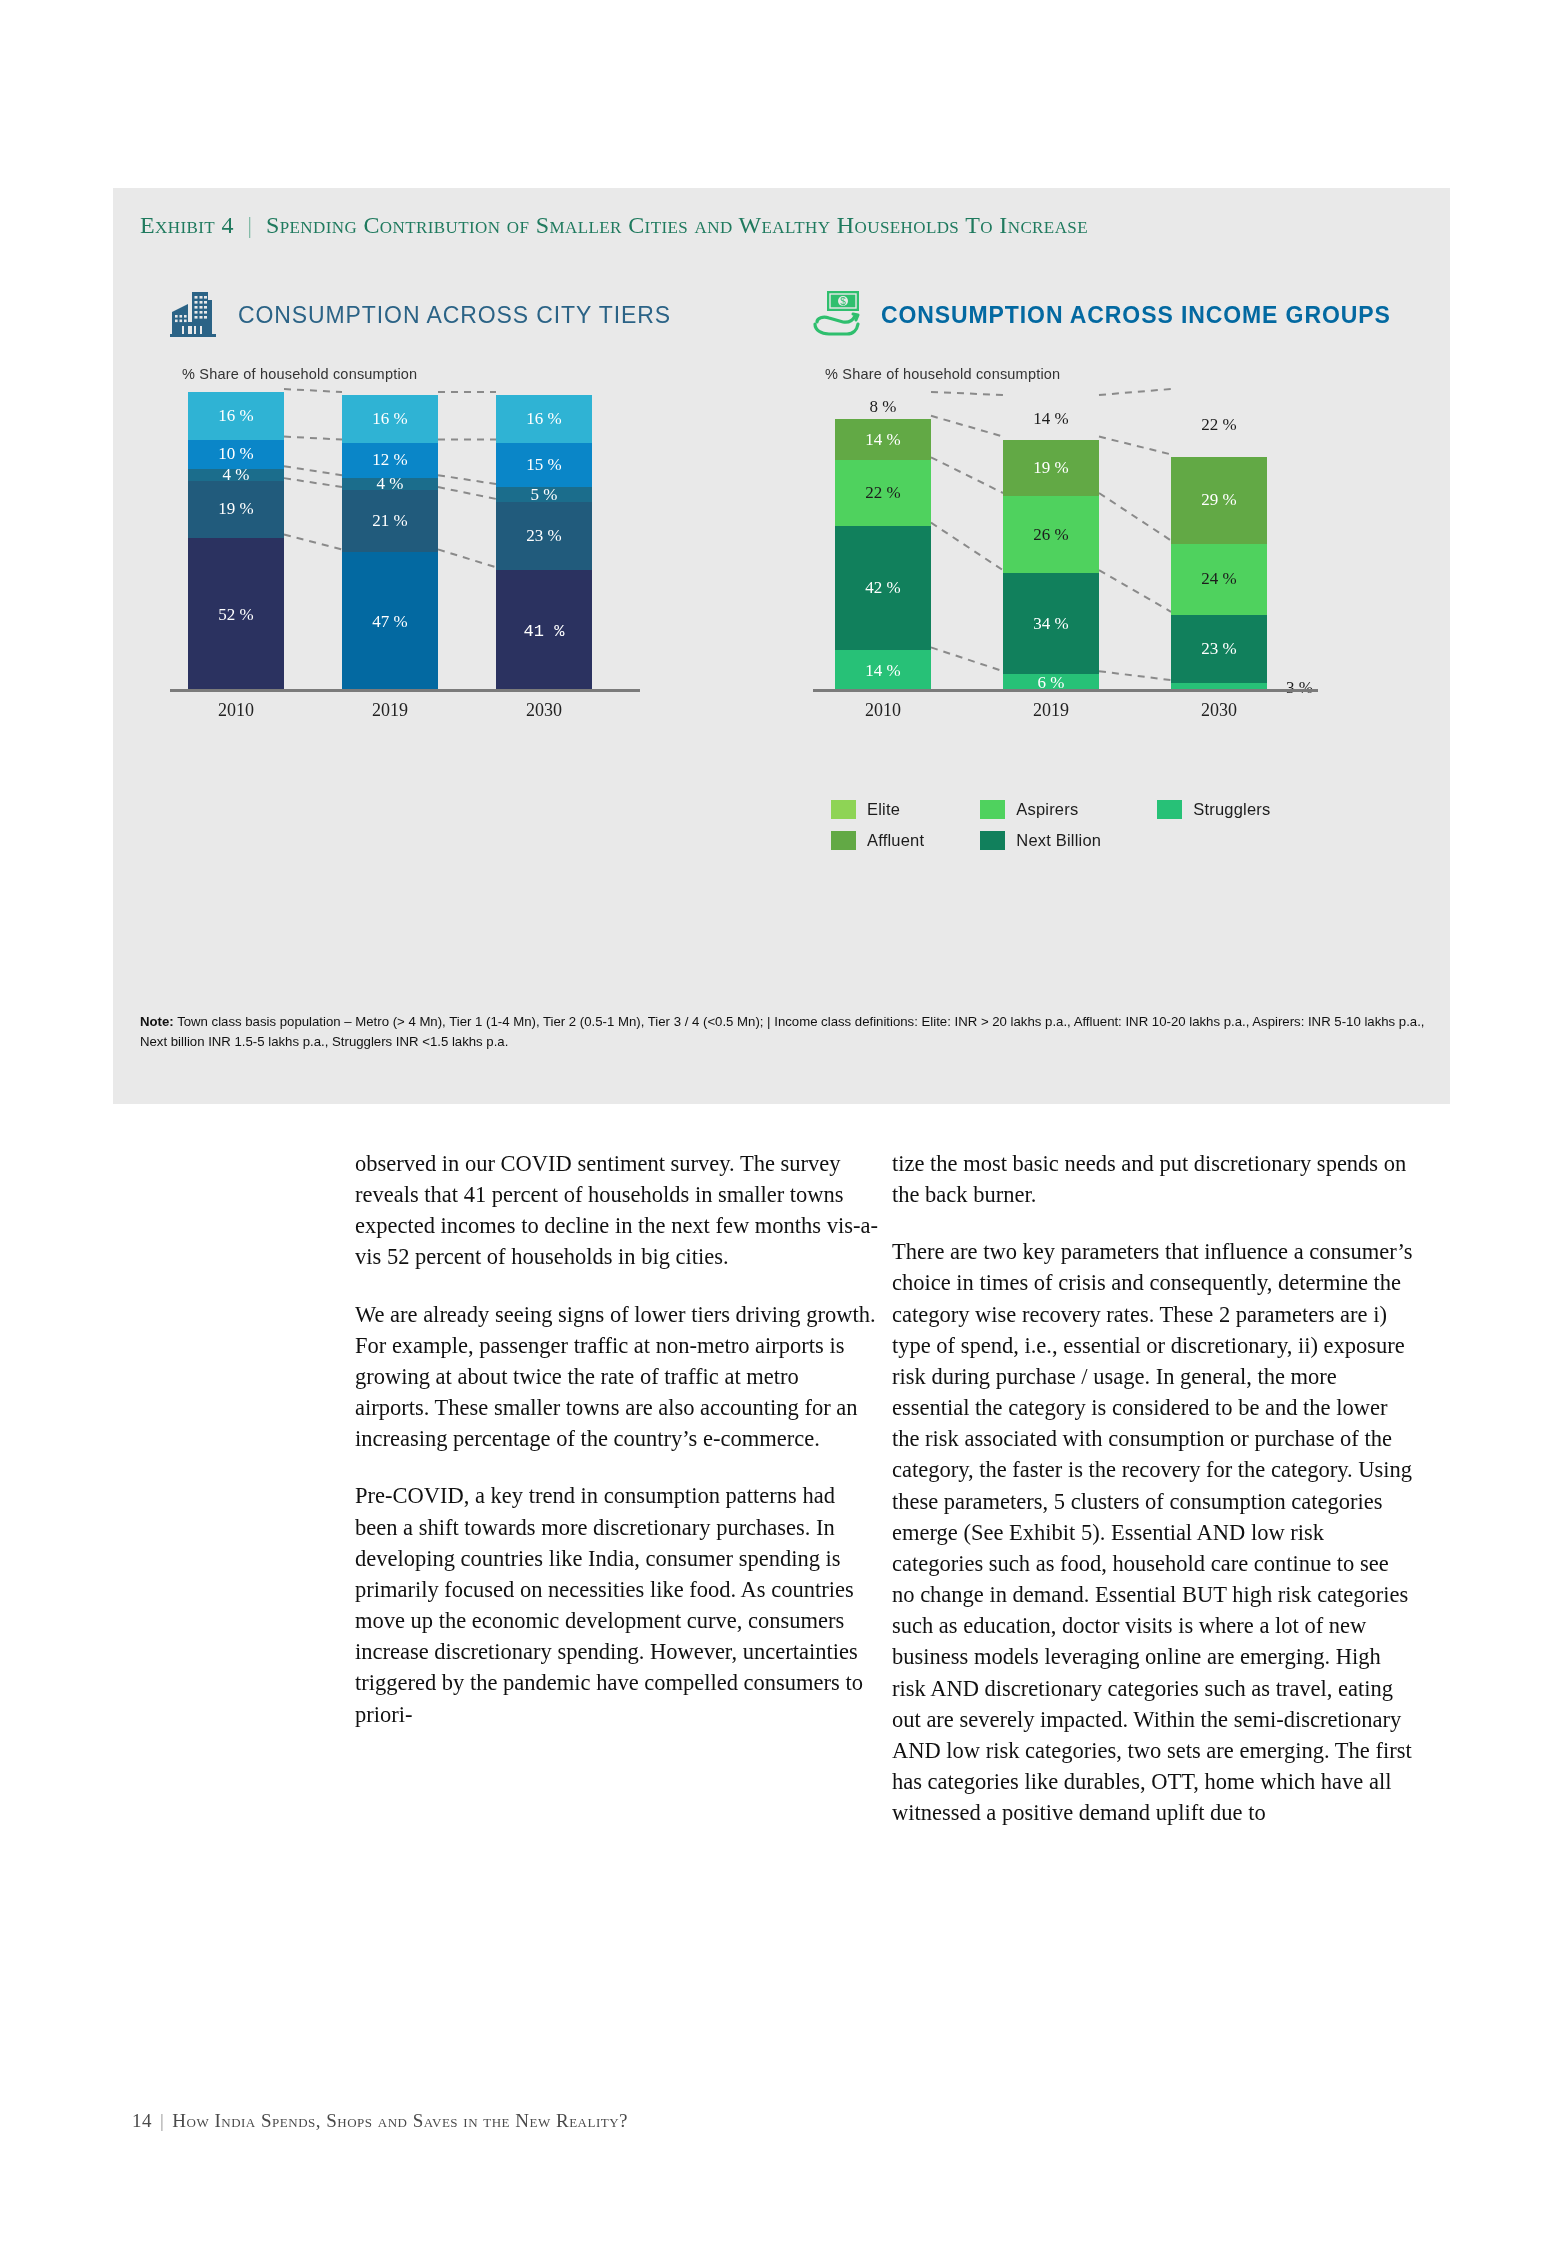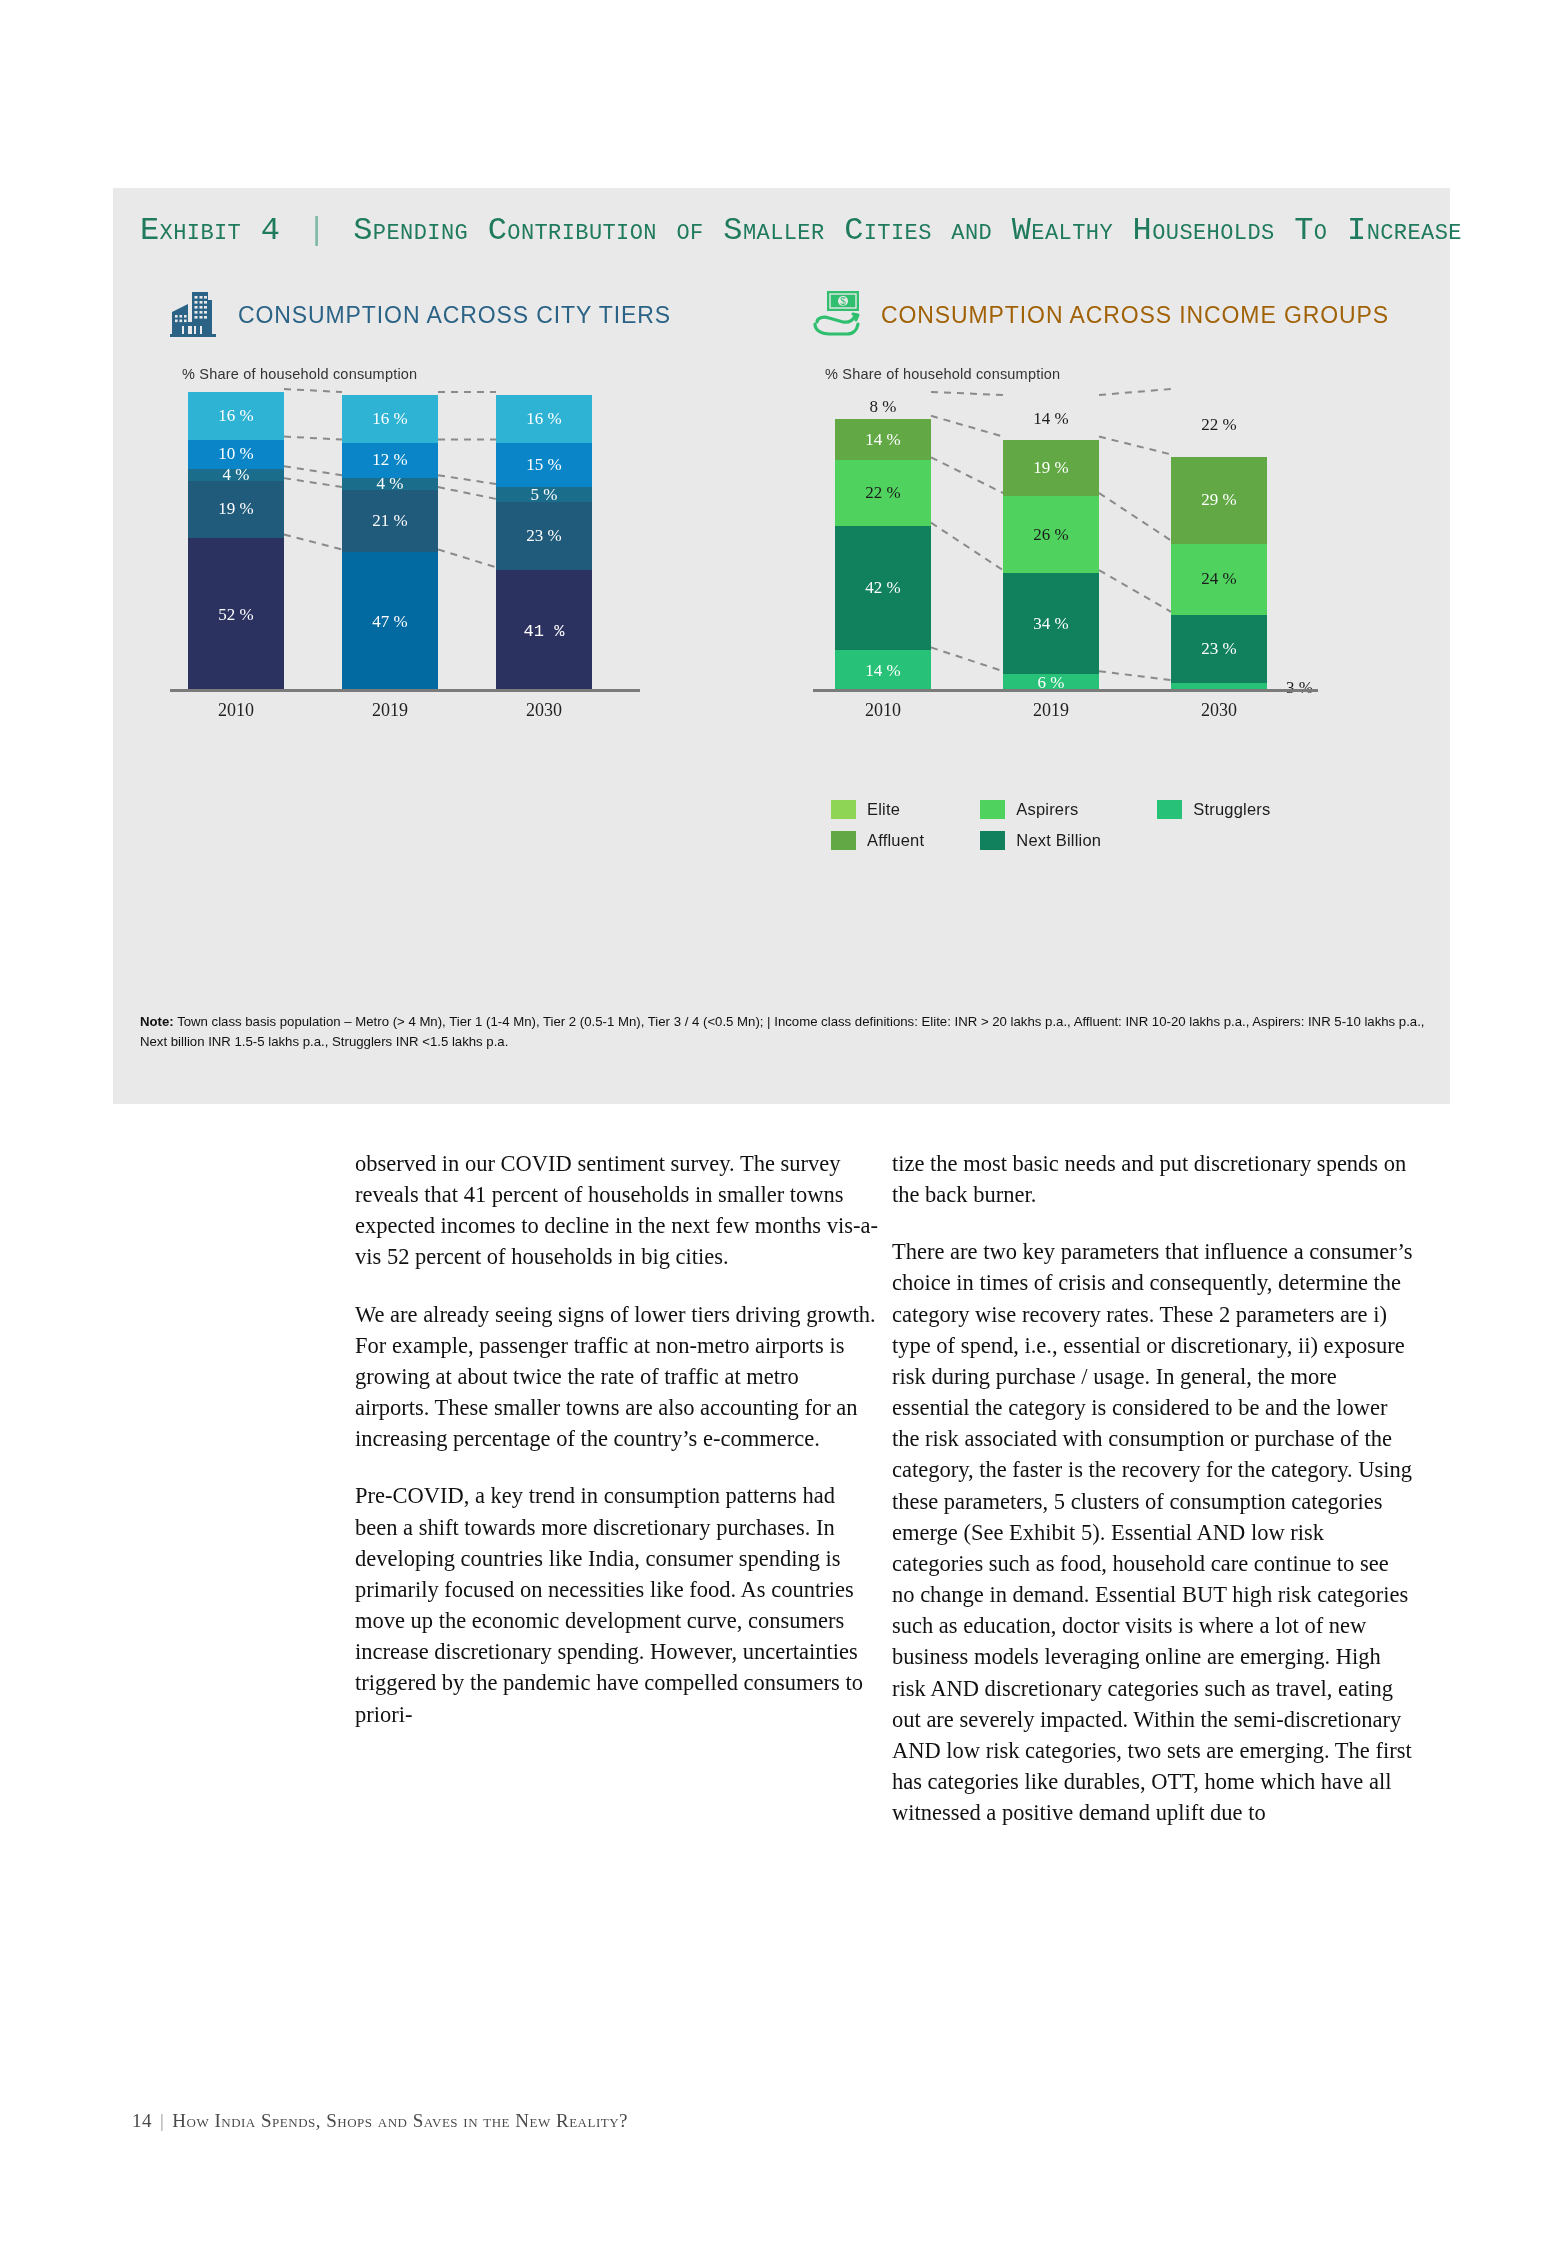--- a/index.html
+++ b/index.html
@@ -22,23 +22,23 @@
     left: 113px;
     top: 188px;
     width: 1337px;
     height: 916px;
     background: #e9e9e9;
   }
   .exhibit-title {
     position: absolute;
     left: 27px;
     top: 24px;
-    font-family: Liberation Mono, monospace;
+    font-family: Liberation Serif, serif;
     color: #1f7a5e;
-    font-size: 32px;
+    font-size: 24px;
     letter-spacing: 0.4px;
     white-space: nowrap;
     font-variant: small-caps;
     text-align: right;
   }
   .exhibit-title .etnum { font-weight: 400; }
   .exhibit-title .sep {
     color: #7fb9a5;
     margin: 0 7px;
     font-weight: 300;
@@ -55,21 +55,21 @@
     height: 62px;
   }
   .chart-head .icon { flex: 0 0 auto; margin-right: 14px; display: block; }
   .chart-head .head-label {
     font-family: "Liberation Sans", sans-serif;
     font-size: 23px;
     letter-spacing: 0.9px;
     white-space: nowrap;
   }
   .head-blue  { color: #2b6386; }
-  .head-green { color: #a16207; }
+  .head-green { color: #0369a1; font-weight: bold; }
 
   .axis-caption {
     font-family: "Liberation Sans", sans-serif;
     font-size: 14.5px;
     color: #333;
     margin-top: 20px;
     margin-left: 12px;
     letter-spacing: 0.2px;
   }
 

